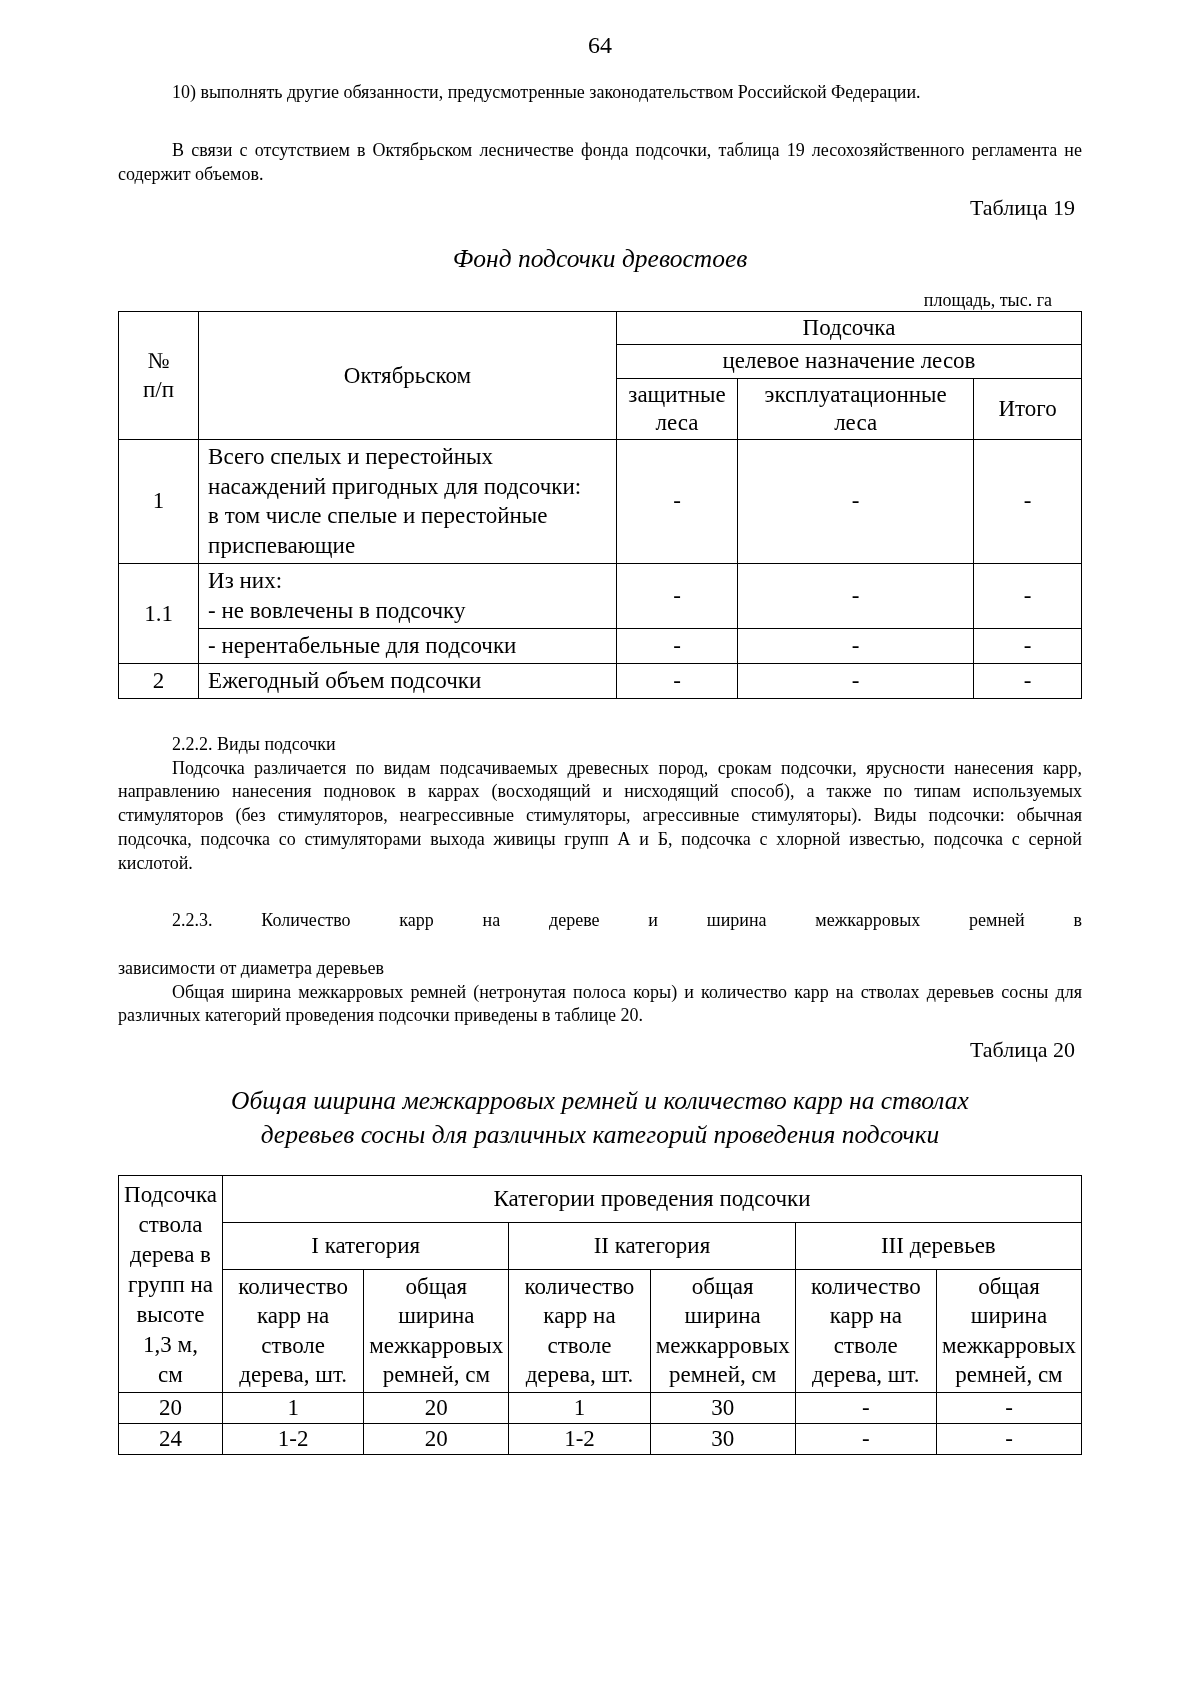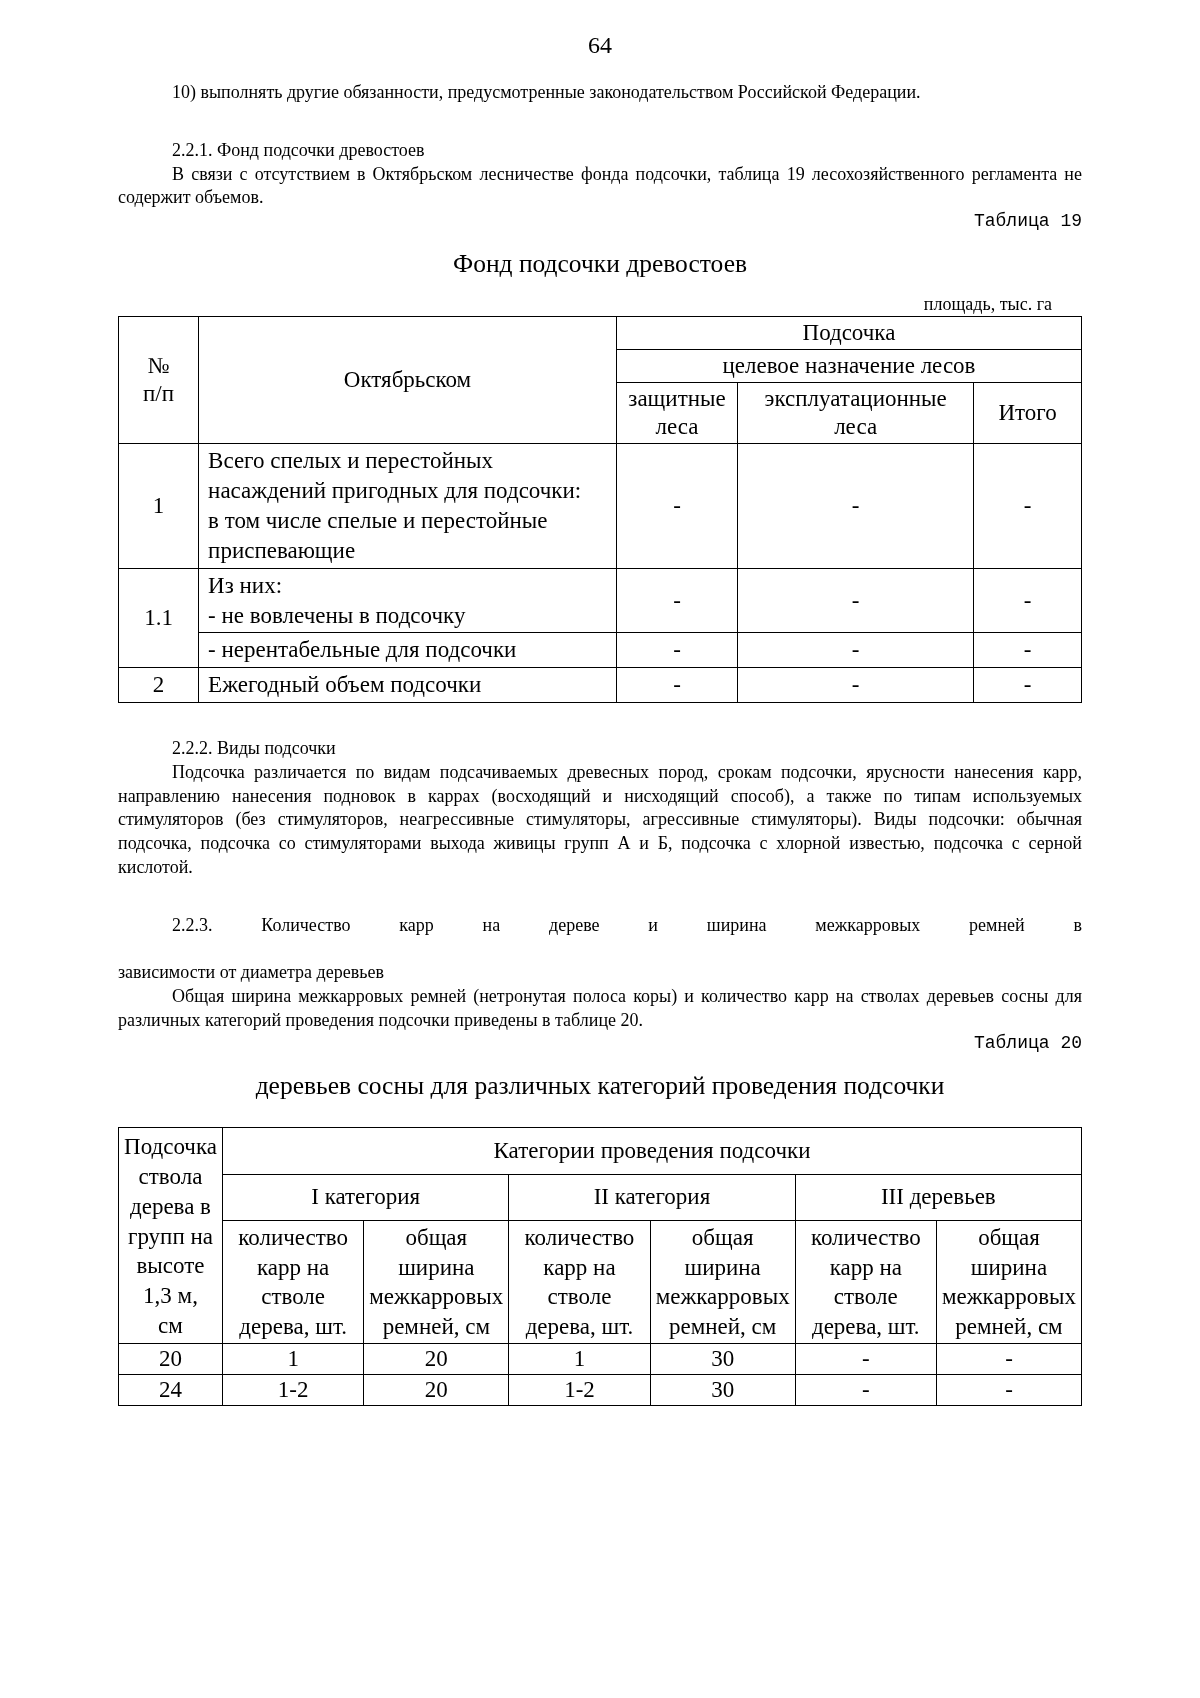--- a/index.html
+++ b/index.html
@@ -60,31 +60,31 @@
     content: "";
     display: inline-block;
     width: 100%;
   }
 
   .spacer-sm { height: 13px; }
   .spacer-md { height: 24px; }
   .spacer-lg { height: 34px; }
 
   .table-number {
-    font-size: 18px;
+    font-size: 22px;
     text-align: right;
-    margin: 0;
+    margin: 7px;
     line-height: 1.32;
-    font-family: Liberation Mono, monospace;
   }
   .table-caption {
     font-size: 25.5px;
     text-align: center;
     margin: 0;
     line-height: 1.32;
+    font-style: italic;
   }
   .units-note {
     font-size: 18px;
     text-align: right;
     margin: 0;
     line-height: 1.25;
     padding-right: 30px;
   }
 
   table.doc-table {
@@ -138,21 +138,20 @@
   <div class="page-inner">
 
     <div class="page-number">64</div>
 
     <div class="spacer-md"></div>
 
     <p class="body-text indent">10) выполнять другие обязанности, предусмотренные законодательством Российской Федерации.</p>
 
     <div class="spacer-lg"></div>
 
-    <p class="body-text indent">2.2.1. Фонд подсочки древостоев</p>
     <p class="body-text indent">В связи с отсутствием в Октябрьском лесничестве фонда подсочки, таблица 19 лесохозяйственного регламента не содержит объемов.</p>
 
     <p class="table-number">Таблица 19</p>
 
     <div class="spacer-sm"></div>
 
     <p class="table-caption">Фонд подсочки древостоев</p>
 
     <div class="spacer-sm"></div>
 
@@ -229,20 +228,21 @@
     <div class="spacer-lg"></div>
 
     <p class="body-text indent stretch-line">2.2.3. Количество карр на дереве и ширина межкарровых ремней в</p>
     <p class="body-text">зависимости от диаметра деревьев</p>
     <p class="body-text indent justify-full">Общая ширина межкарровых ремней (нетронутая полоса коры) и количество карр на стволах деревьев сосны для различных категорий проведения подсочки приведены в таблице 20.</p>
 
     <p class="table-number">Таблица 20</p>
 
     <div class="spacer-sm"></div>
 
+    <p class="table-caption">Общая ширина межкарровых ремней и количество карр на стволах</p>
     <p class="table-caption">деревьев сосны для различных категорий проведения подсочки</p>
 
     <div class="spacer-md"></div>
 
     <table class="doc-table t20">
       <colgroup>
         <col class="c-d">
           <col class="c-q">
           <col class="c-w">
           <col class="c-q">

